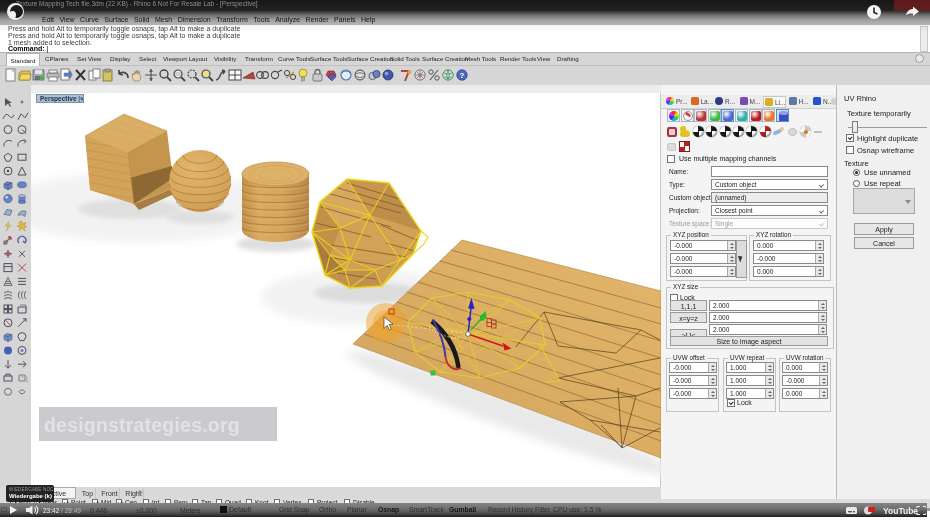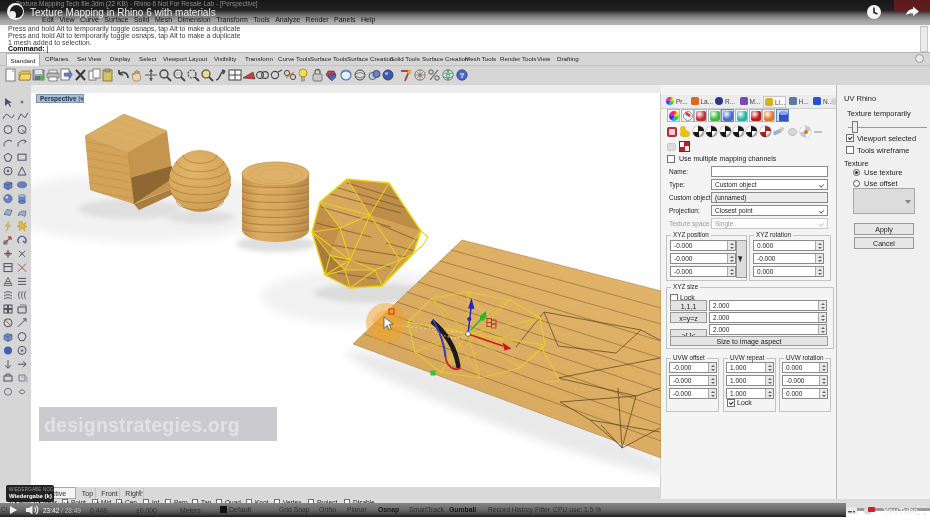--- a/index.html
+++ b/index.html
@@ -694,29 +694,29 @@
 <div class="cb ck" style="left:66px;top:314px;"></div>
       <div class="abs" style="left:76px;top:314px;font-size:7px;color:#222;">Lock</div>
 </div>
 
 <div class="abs" id="uvpanel" style="left:836px;top:85px;width:94px;height:423px;background:#f0f0f0;border-left:1px solid #bbb;">
 <div class="abs" style="left:7px;top:9px;font-size:7.5px;color:#222;">UV Rhino</div>
 <div class="abs" style="left:10px;top:24px;font-size:7.5px;color:#222;">Texture temporarily</div>
 <div class="abs" style="left:11px;top:42px;width:79px;height:1px;background:#9a9a9a;"></div>
 <div class="abs" style="left:15px;top:36px;width:6px;height:12px;background:#ececec;border:1px solid #7a7a7a;"></div>
 <div class="cb ck" style="left:9px;top:49px;"></div>
-      <div class="abs" style="left:20px;top:49px;font-size:7.5px;color:#222;">Viewport selected</div>
+      <div class="abs" style="left:20px;top:49px;font-size:7.5px;color:#222;">Highlight duplicate</div>
 <div class="cb" style="left:9px;top:61px;"></div>
-      <div class="abs" style="left:20px;top:61px;font-size:7.5px;color:#222;">Tools wireframe</div>
+      <div class="abs" style="left:20px;top:61px;font-size:7.5px;color:#222;">Osnap wireframe</div>
 <div class="abs" style="left:7px;top:74px;font-size:7.5px;color:#222;">Texture</div>
 <div class="abs" style="left:16px;top:84px;width:7px;height:7px;border-radius:50%;border:1px solid #555;background:#fff;"></div>
 <div class="abs" style="left:18px;top:86px;width:3px;height:3px;border-radius:50%;background:#222;"></div>
-<div class="abs" style="left:27px;top:83px;font-size:7.5px;color:#222;">Use texture</div>
+<div class="abs" style="left:27px;top:83px;font-size:7.5px;color:#222;">Use unnamed</div>
 <div class="abs" style="left:16px;top:95px;width:7px;height:7px;border-radius:50%;border:1px solid #555;background:#fff;"></div>
-<div class="abs" style="left:27px;top:94px;font-size:7.5px;color:#222;">Use offset</div>
+<div class="abs" style="left:27px;top:94px;font-size:7.5px;color:#222;">Use repeat</div>
 <div class="abs" style="left:16px;top:103px;width:62px;height:26px;background:#dcdcdc;border:1px solid #a8a8a8;">
         <span style="position:absolute;right:3px;top:11px;width:0;height:0;border-left:3px solid transparent;border-right:3px solid transparent;border-top:4px solid #888;"></span>
       </div>
 <div class="btn" style="left:17px;top:138px;width:60px;height:12px;padding-top:2px;background:#e6e6e6;">Apply</div>
 <div class="btn" style="left:17px;top:152px;width:60px;height:12px;padding-top:2px;background:#e6e6e6;">Cancel</div>
 </div>
 
 <div class="abs" id="vptabs" style="left:0;top:487px;width:661px;height:12px;background:#d9d9d9;">
 <div class="abs" style="left:38px;top:0;width:38px;height:12px;background:#f4f4f4;border:1px solid #aaa;font-size:7px;color:#333;text-align:center;padding-top:2px;">ective</div>
 <div class="abs" style="left:80px;top:1px;width:16px;height:11px;font-size:7px;color:#333;text-align:center;padding-top:2px;border-right:1px solid #c4c4c4;">Top</div>
@@ -750,21 +750,21 @@
 <div class="abs" style="left:283px;top:0px;font-size:6.5px;color:#222;">Vertex</div>
 <div class="cb" style="left:308px;top:0px;width:6px;height:6px;"></div>
 <div class="abs" style="left:317px;top:0px;font-size:6.5px;color:#222;">Project</div>
 <div class="cb" style="left:344px;top:0px;width:6px;height:6px;"></div>
 <div class="abs" style="left:353px;top:0px;font-size:6.5px;color:#222;">Disable</div>
 </div>
 
 <div class="abs" style="left:0;top:508px;width:930px;height:2.5px;background:#9b9b9b;"></div>
 <div class="abs" style="left:0;top:508px;width:764px;height:2.5px;background:#e81c1c;"></div>
 
-<div class="abs" id="ctrlbar" style="left:0;top:503px;width:846px;height:13.5px;background:linear-gradient(#858585,#6d6d6d 45%,#4a4a4a 75%,#1e1e1e);">
+<div class="abs" id="ctrlbar" style="left:0;top:503px;width:927px;height:13.5px;background:linear-gradient(#858585,#6d6d6d 45%,#4a4a4a 75%,#1e1e1e);">
 <div class="abs" style="left:1px;top:3px;font-size:6.5px;color:#3a3a3a;">Cl</div>
 <svg class="abs" style="left:7px;top:2px;" width="40" height="10" viewBox="0 0 40 10">
         <polygon points="3,1 3,9 10,5" fill="#f2f2f2"></polygon>
         <polygon points="19,3 22,3 25.5,0.5 25.5,9.5 22,7 19,7" fill="#ececec"></polygon>
         <path d="M27.5 2.5 A3.5 3.5 0 0 1 27.5 7.5 M29 0.8 A5.8 5.8 0 0 1 29 9.2" stroke="#ececec" stroke-width="1.1" fill="none"></path>
       </svg>
 <div class="abs" style="left:43px;top:3.5px;font-size:6.5px;color:#f0f0f0;">23:42 <span style="color:#b8b8b8;">/ 28:49</span></div>
 <div class="abs" style="left:90px;top:3.5px;font-size:6.8px;color:#2e2e2e;">0.448</div>
 <div class="abs" style="left:136px;top:3.5px;font-size:6.8px;color:#2e2e2e;">±0.000</div>
 <div class="abs" style="left:180px;top:3.5px;font-size:6.8px;color:#2e2e2e;">Meters</div>
@@ -790,21 +790,20 @@
       </svg>
 </div>
 
 <div class="abs" id="topoverlay" style="left:0;top:0;width:930px;height:34px;background:linear-gradient(rgba(10,10,10,.93),rgba(12,12,12,.88) 30%,rgba(30,30,30,.5) 44%,rgba(60,60,60,.22) 60%,rgba(120,120,120,.06) 78%,rgba(255,255,255,0));pointer-events:none;"></div>
 <div class="abs" style="left:894px;top:0;width:36px;height:11px;background:rgba(150,30,30,.55);"></div>
 <div class="abs" style="left:16px;top:0px;font-size:6.5px;color:#8e8e8e;">Texture Mapping Tech file.3dm (22 KB)  -  Rhino 6 Not For Resale Lab  -  [Perspective]</div>
 <div class="abs" style="left:7px;top:3px;width:17px;height:17px;border-radius:50%;background:#f2f2f2;overflow:hidden;">
   <div class="abs" style="left:3px;top:2px;width:13px;height:13px;border-radius:50%;background:#1b1b1b;"></div>
   <div class="abs" style="left:2px;top:8px;width:7px;height:8px;border-radius:50%;background:#f2f2f2;"></div>
 </div>
-<div class="abs" style="left:30px;top:7px;font-size:10px;color:#ececec;">Texture Mapping in Rhino 6 with materials</div>
 
 <svg class="abs" style="left:862px;top:3px;" width="62" height="18" viewBox="0 0 62 18">
  <circle cx="12" cy="9" r="7" fill="#f5f5f5"></circle>
  <path d="M12 4.5 L12 9.5 L15.5 11" stroke="#222" stroke-width="1.6" fill="none"></path>
  <path d="M44 12 C45 8 48 6 51 6 L51 3.5 L57 8.5 L51 13 L51 10.5 C48 10.2 45.5 10.8 44 12 Z" fill="#f5f5f5"></path>
 </svg>
 
 <div class="abs" style="left:42px;top:16px;font-size:7px;color:#111;white-space:nowrap;">
 <span class="menuitem">Edit</span><span class="menuitem">View</span><span class="menuitem">Curve</span><span class="menuitem">Surface</span><span class="menuitem">Solid</span><span class="menuitem">Mesh</span><span class="menuitem">Dimension</span><span class="menuitem">Transform</span><span class="menuitem">Tools</span><span class="menuitem">Analyze</span><span class="menuitem">Render</span><span class="menuitem">Panels</span><span class="menuitem">Help</span>
 </div>

